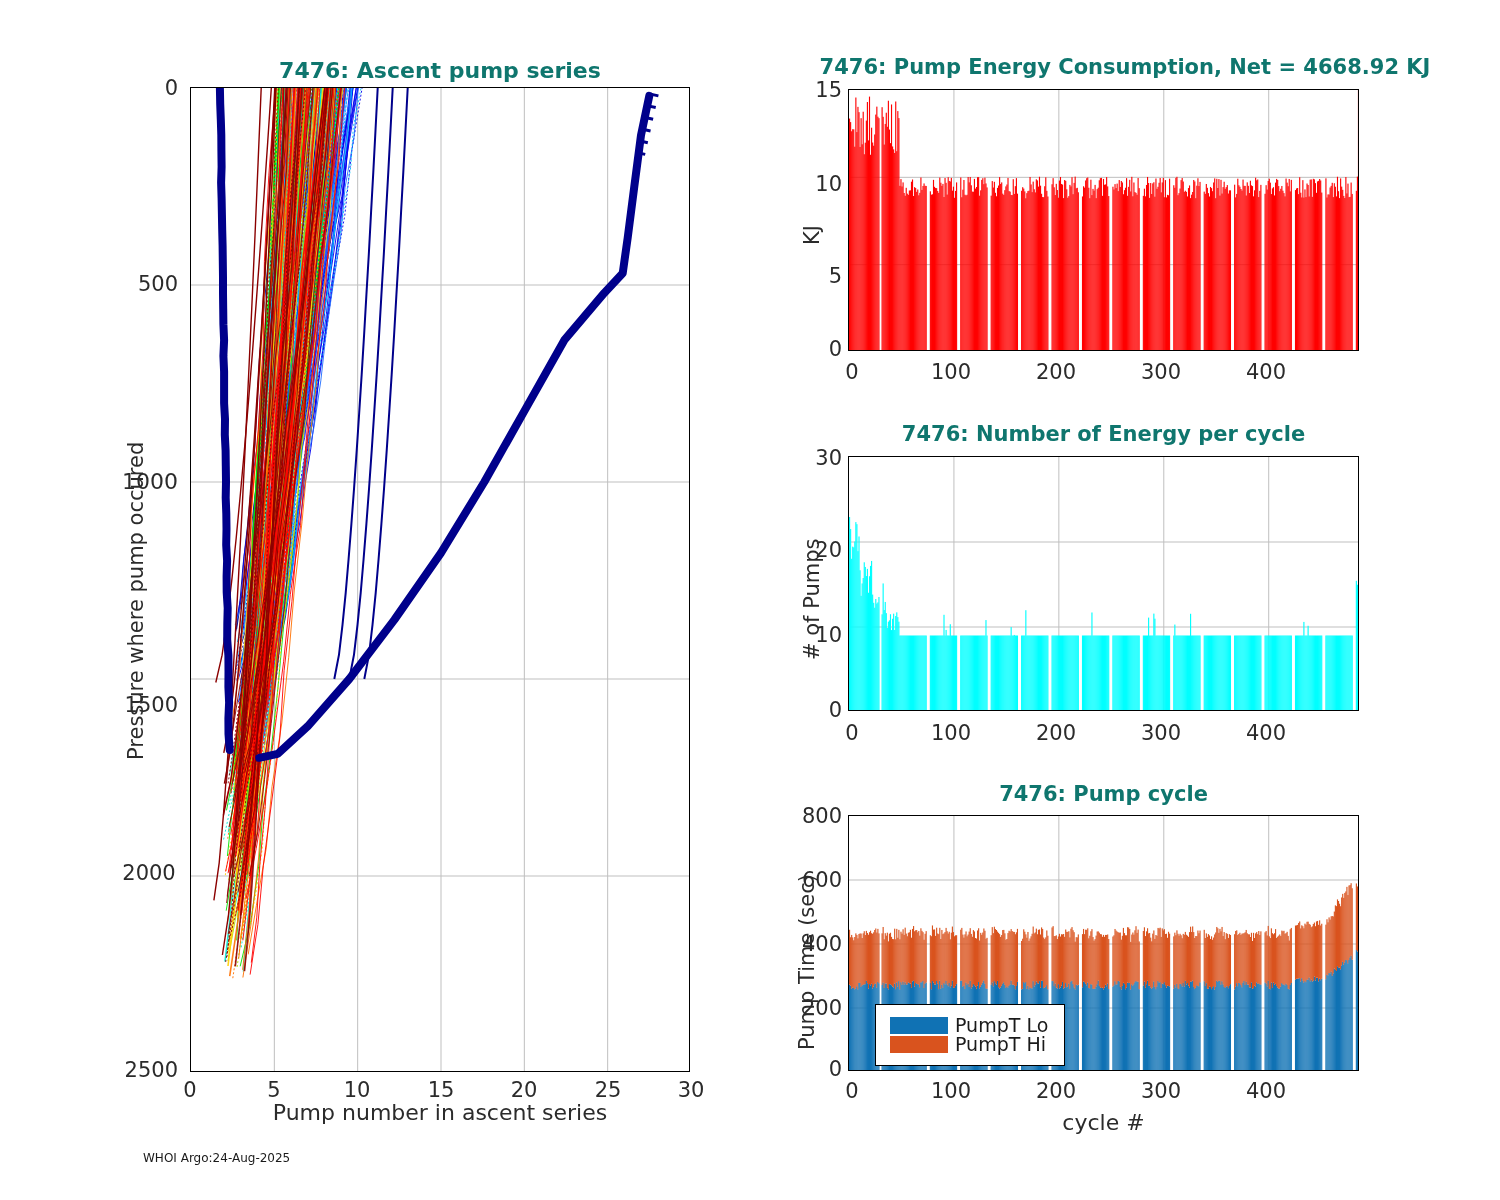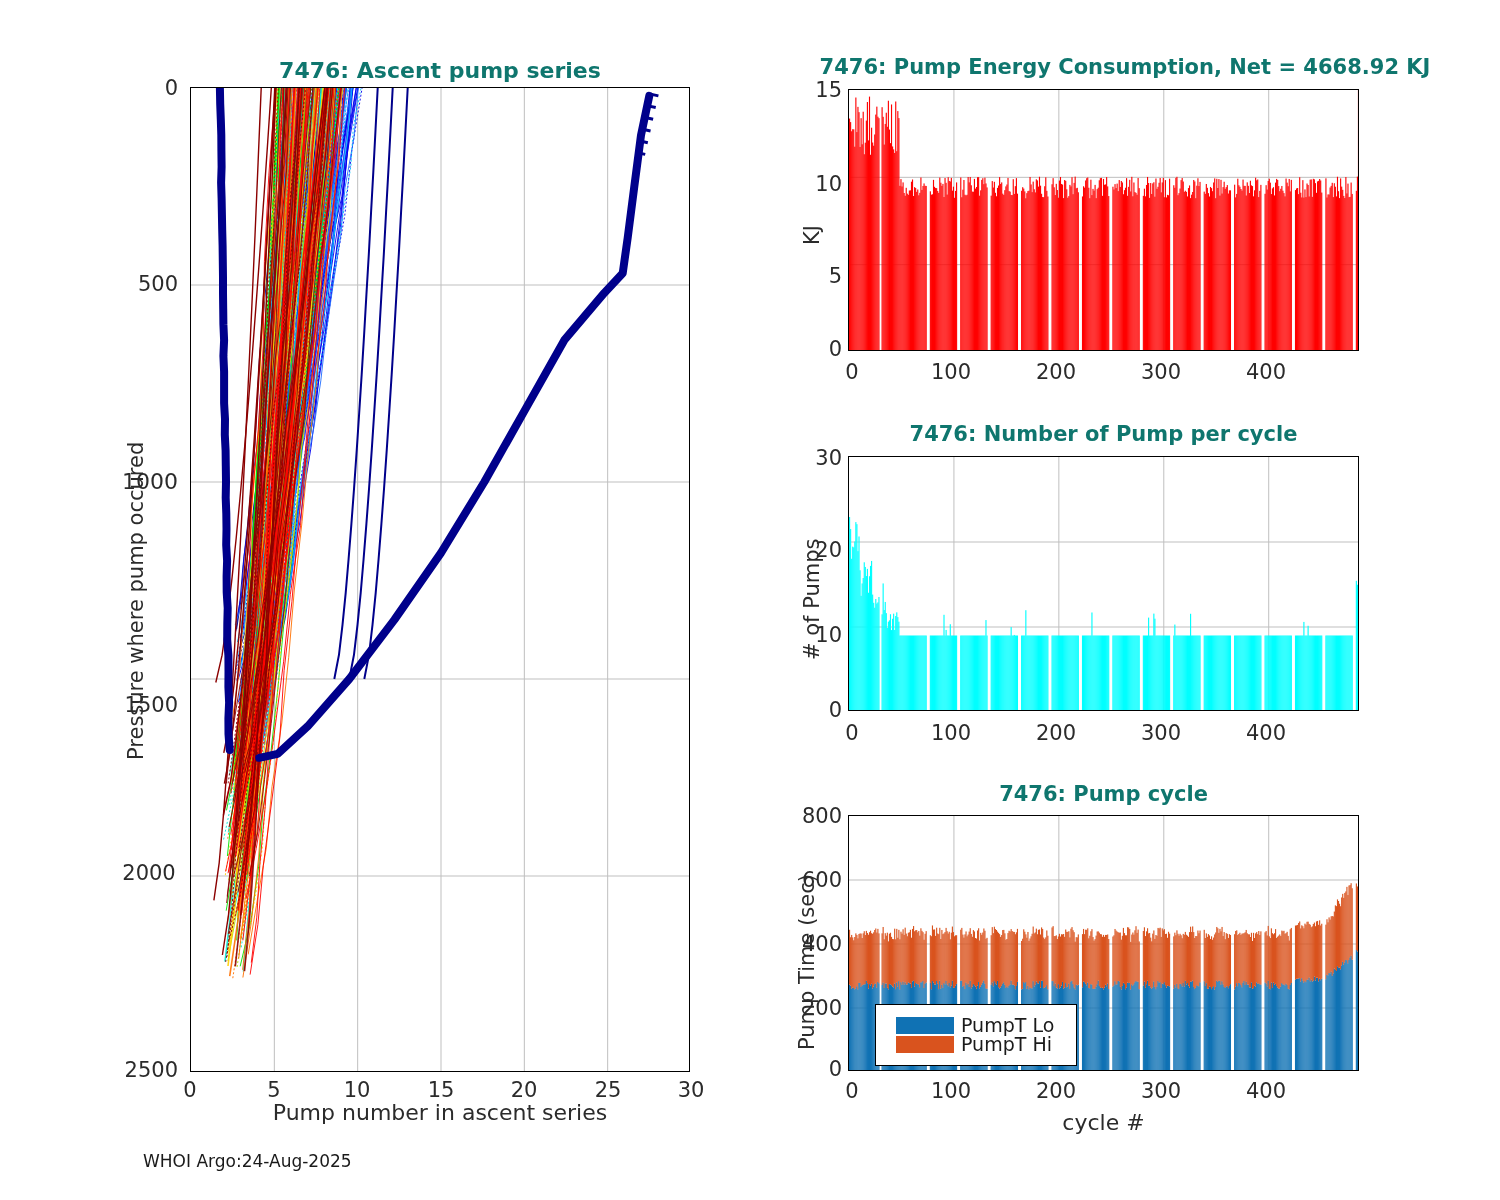--- a/index.html
+++ b/index.html
@@ -11,21 +11,21 @@
   .panel{position:absolute;}
   .axes{position:absolute;background:#fff;border:1.6px solid #000;box-sizing:border-box;overflow:hidden;}
   .ptitle{position:absolute;text-align:center;font-weight:bold;color:#0f766e;white-space:nowrap;}
   .ylab{position:absolute;transform-origin:0 0;transform:rotate(-90deg);white-space:nowrap;color:#2b2b2b;}
   .xlab{position:absolute;text-align:center;white-space:nowrap;color:#2b2b2b;}
   .ytick{position:absolute;text-align:right;white-space:nowrap;color:#2b2b2b;}
   .xtick{position:absolute;text-align:center;white-space:nowrap;color:#2b2b2b;}
   .stamp{position:absolute;color:#1a1a1a;white-space:nowrap;}
   svg{display:block;}
   .legbox{position:absolute;background:#fff;border:1.4px solid #000;
-          display:flex;flex-direction:column;justify-content:center;padding:4px 20px;gap:2px;}
+          display:flex;flex-direction:column;justify-content:center;padding:4px 14px;gap:2px;}
   .legrow{display:flex;align-items:center;gap:7px;}
   .legsw{width:58px;height:17px;display:block;}
   .legtx{font-size:19px;color:#1a1a1a;white-space:nowrap;line-height:17px;}
 </style>
 </head>
 <body>
 
 <div class="fig">
 
   <div class="panel">
@@ -844,21 +844,21 @@
           <rect x="506.80" y="100.82" width="1.13" height="161.18" fill="#FF0000"></rect>
           <rect x="507.85" y="86.63" width="1.13" height="175.37" fill="#FF0000"></rect>
           <rect x="508.90" y="0.00" width="1.13" height="262.00" fill="#FF0000"></rect>
           <rect x="509.95" y="0.00" width="1.13" height="262.00" fill="#FF0000"></rect>
         </svg>
     </div>
   </div>
 
   <div class="panel">
 
-    <div class="ptitle" style="left:848px;top:422px;width:511px;font-size:21px;">7476: Number of Pump per cycle</div>
+    <div class="ptitle" style="left:848px;top:422px;width:511px;font-size:21px;">7476: Number of Energy per cycle</div>
 
     <div class="ylab" style="left:800px;top:660px;font-size:21px;"># of Pumps</div>
 
     <div class="ytick" style="left:790px;top:446px;width:52px;font-size:21px;">30</div>
     <div class="ytick" style="left:790px;top:538px;width:52px;font-size:21px;">20</div>
     <div class="ytick" style="left:790px;top:623px;width:52px;font-size:21px;">10</div>
     <div class="ytick" style="left:790px;top:698px;width:52px;font-size:21px;">0</div>
 
     <div class="xtick" style="left:830px;top:721px;width:44px;font-size:21px;">0</div>
     <div class="xtick" style="left:921px;top:721px;width:60px;font-size:21px;">100</div>
@@ -2235,15 +2235,15 @@
         <span class="legsw" style="background:#1072B4;"></span>
         <span class="legtx">PumpT Lo</span>
       </div>
       <div class="legrow">
         <span class="legsw" style="background:#D9531E;"></span>
         <span class="legtx">PumpT Hi</span>
       </div>
     </div>
   </div>
 
-  <div class="stamp" style="left:143px;top:1151px;font-size:17px;">WHOI Argo:24-Aug-2025</div>
+  <div class="stamp" style="left:143px;top:1151px;font-size:12px;">WHOI Argo:24-Aug-2025</div>
 
 </div>
 
 </body></html>

